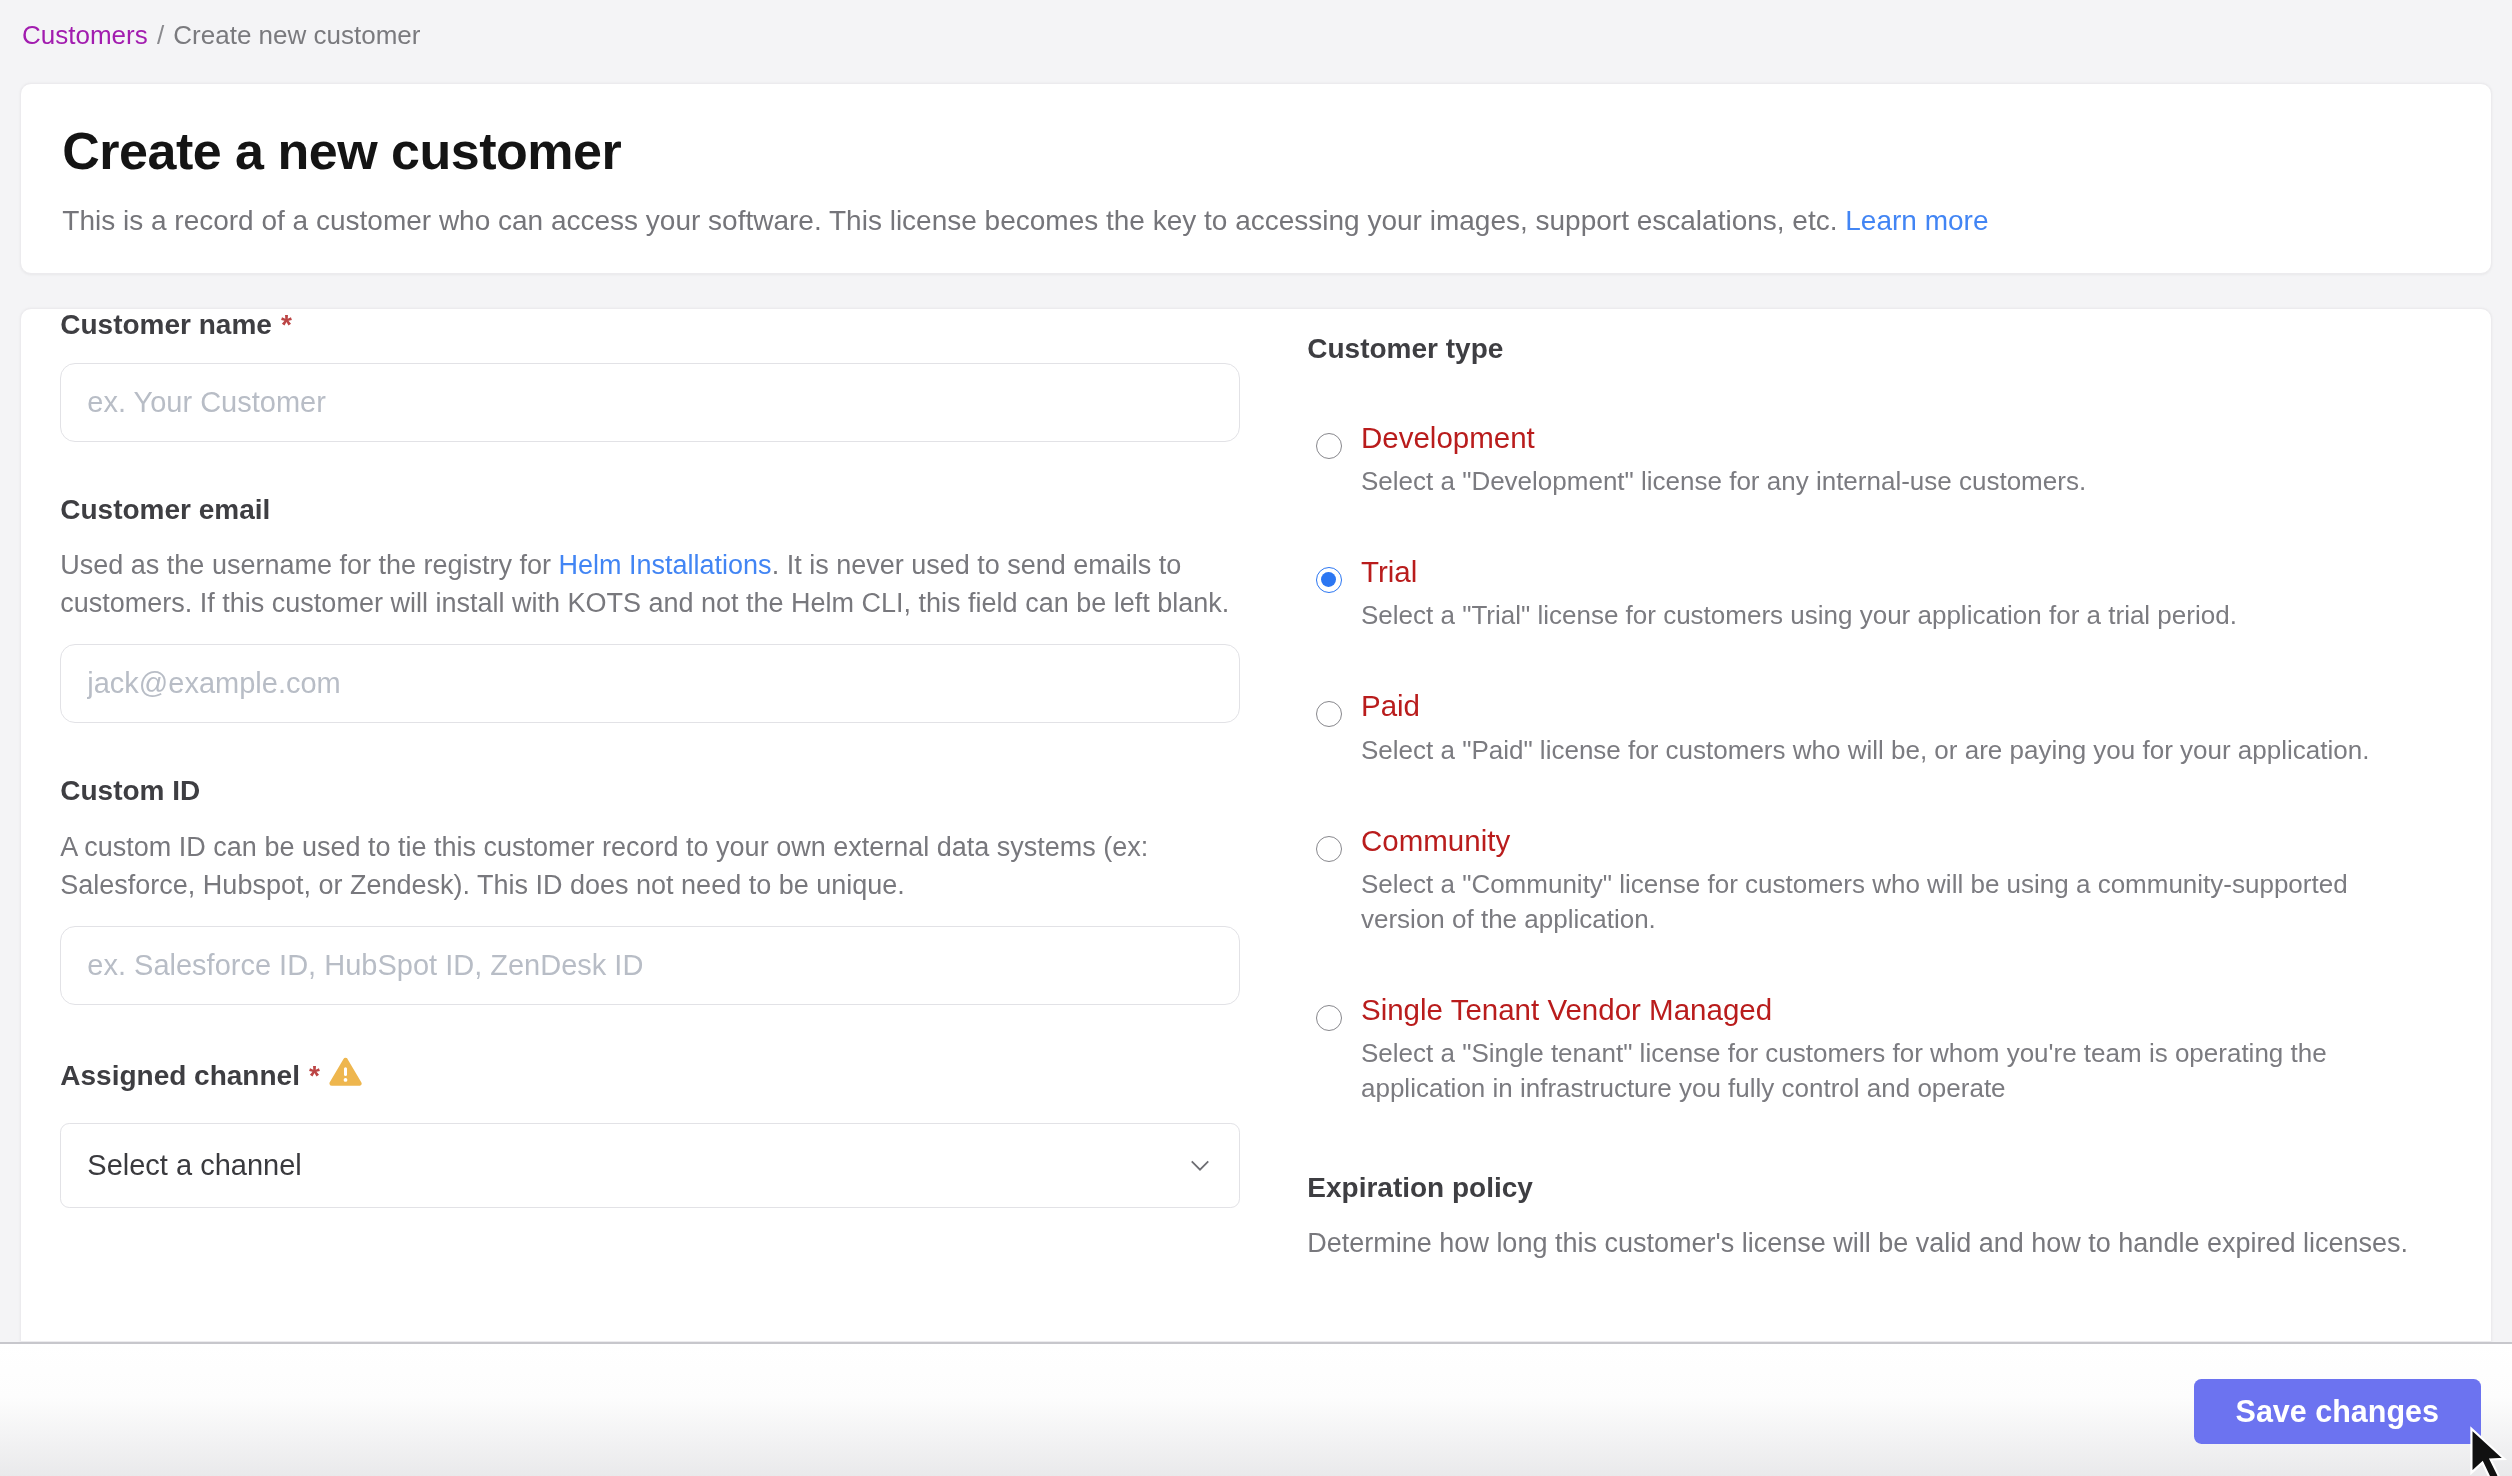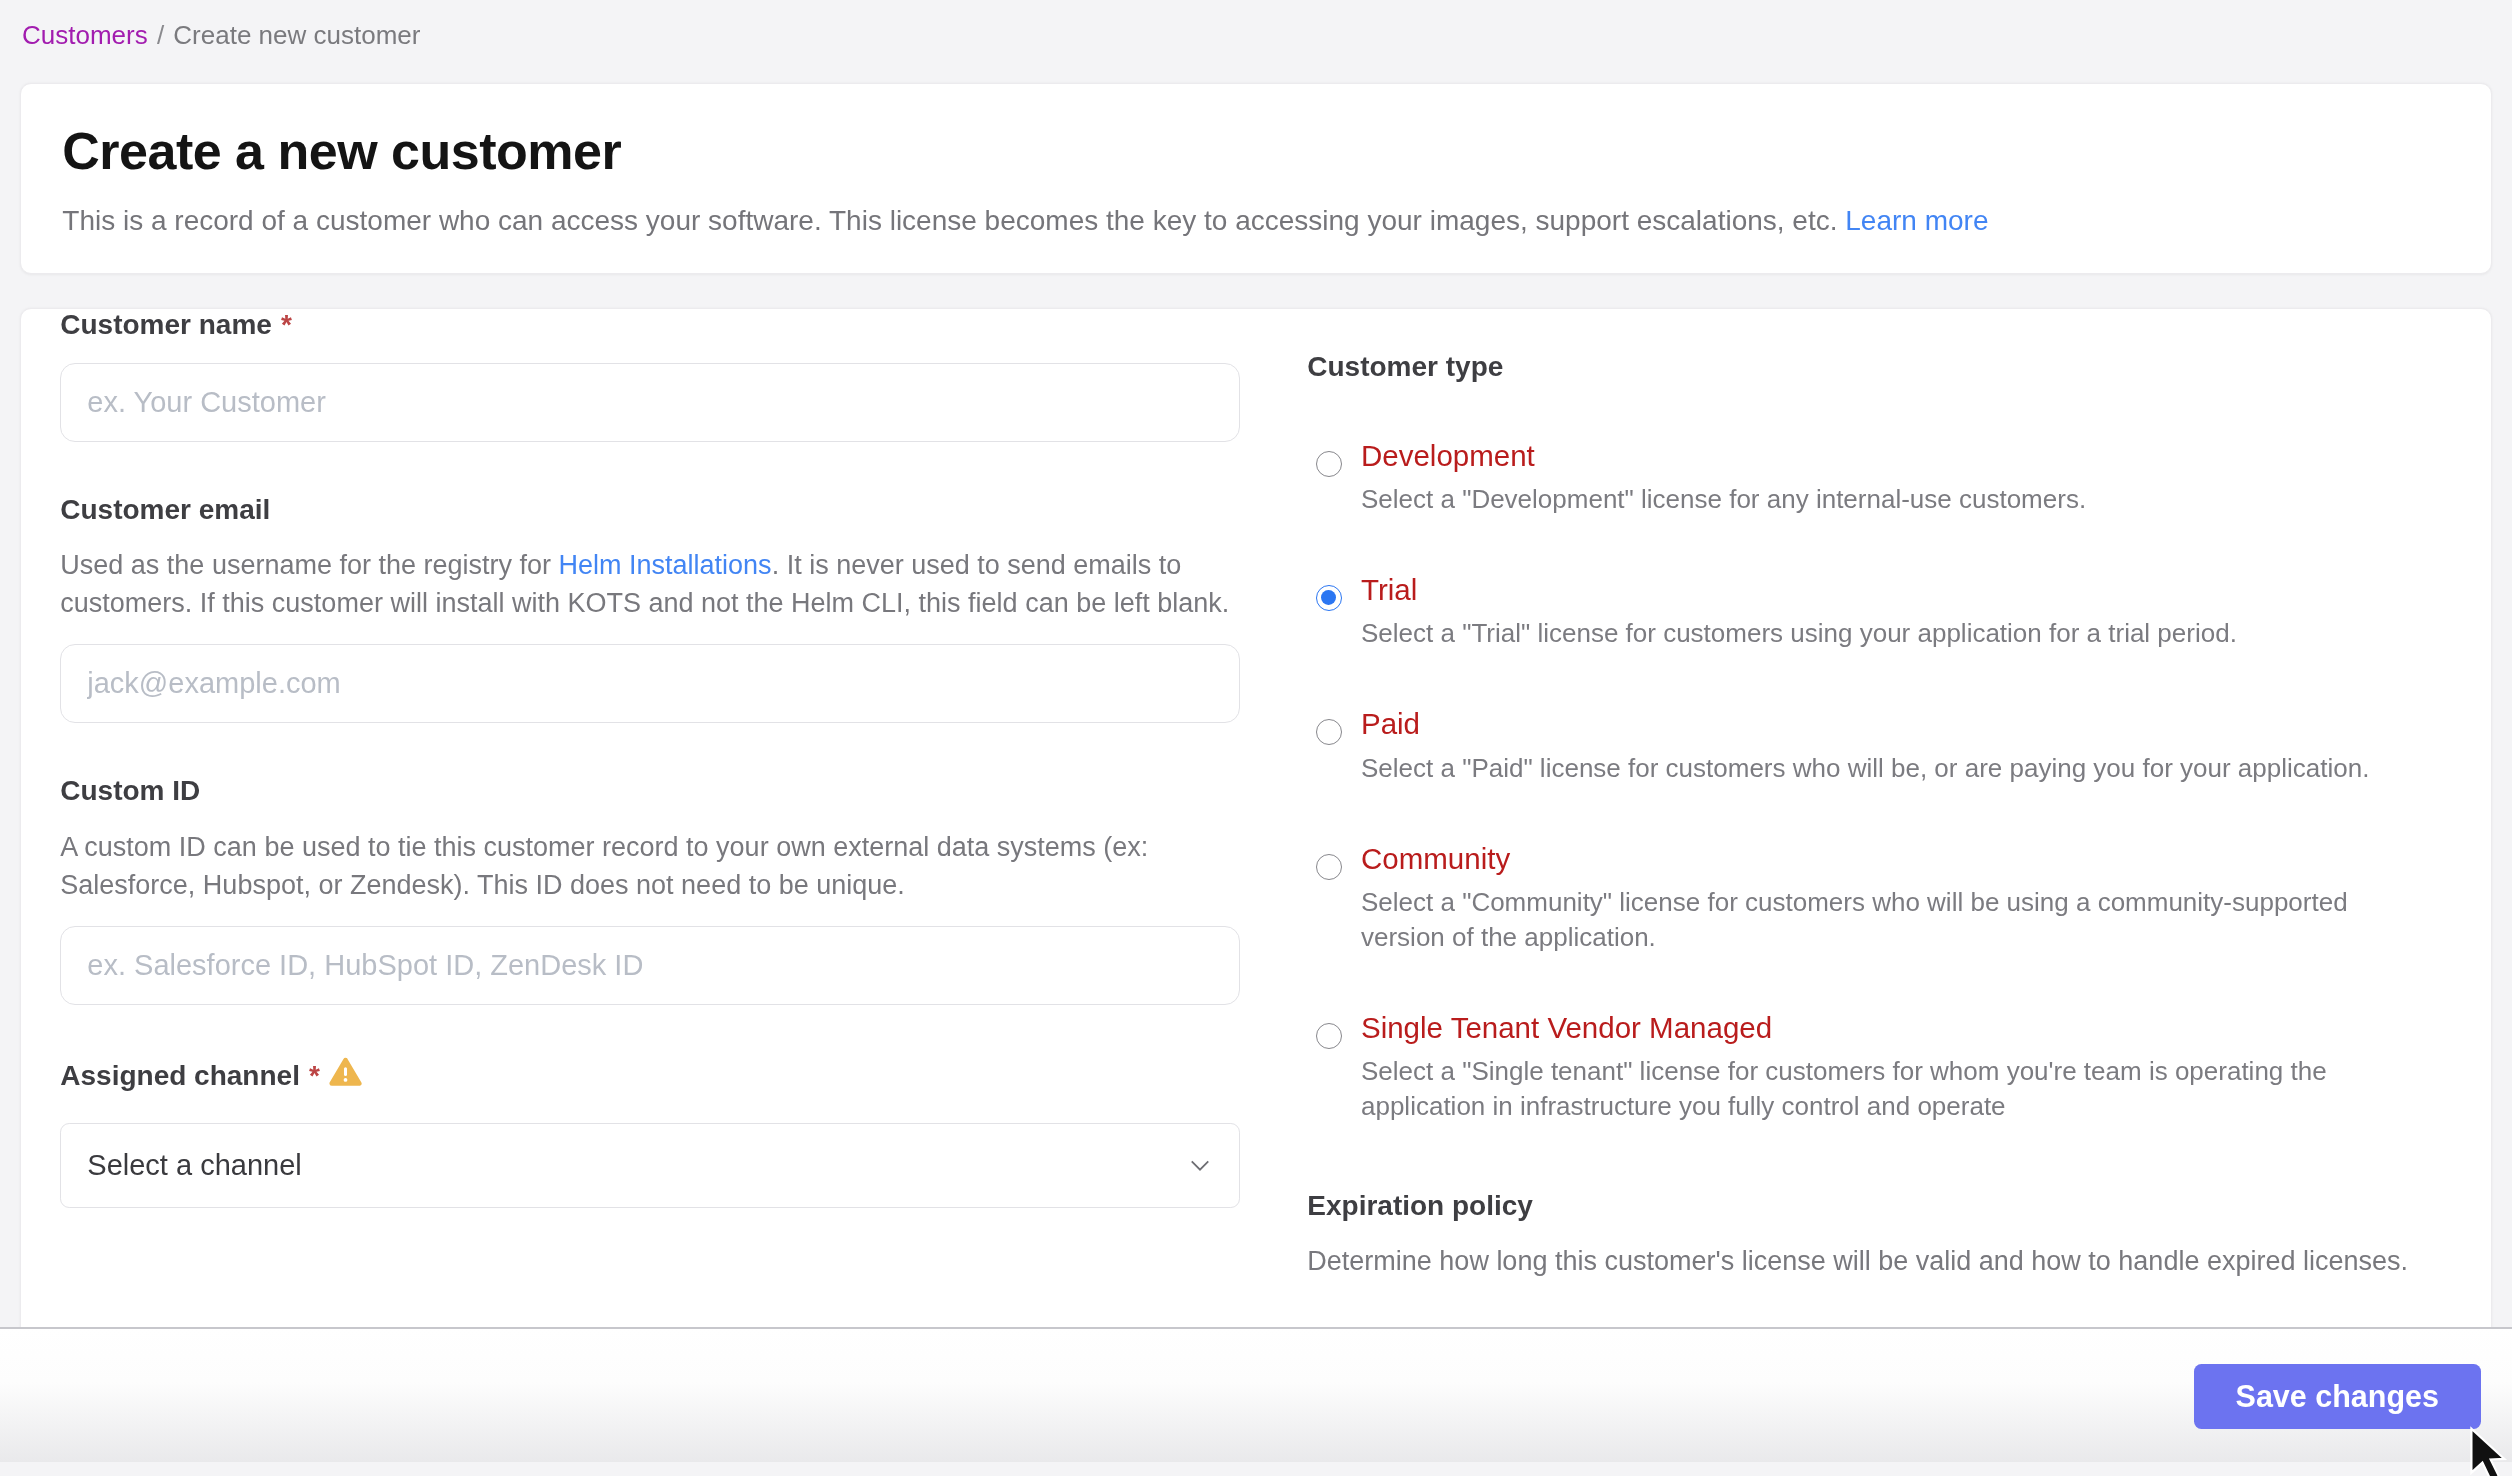--- a/index.html
+++ b/index.html
@@ -20,21 +20,21 @@
     border:0.9px solid #ecebee; border-radius:11px;
     box-shadow:0 0.9px 2.8px rgba(0,0,0,0.05);
   }
   .header-card { top:83px; height:191px; padding:37px 41px; }
   .page-title { font-size:52px; font-weight:bold; color:#141414; letter-spacing:-0.5px; }
   .page-sub { margin-top:24px; font-size:28px; color:#75757a; }
   .link { color:#4285f4; text-decoration:none; cursor:pointer;text-align:right; }
   .main-card { top:308px; height:1034px; border-radius:11px 11px 0 0; }
   
   .col-left  { position:absolute; left:39px;  top:0; width:1180px; }
-  .col-right { position:absolute; left:1286px; top:0; width:1144px; padding-top:42px; }
+  .col-right { position:absolute; left:1286px; top:0; width:1144px; padding-top:24px; }
   .field-label { font-size:28px; font-weight:bold; color:#3e3e42; display:flex; align-items:center; gap:9.2px; }
   .required { color:#bc4545; font-weight:bold; font-size:28px; }
   .desc { font-size:27px; line-height:38px; color:#78787d; margin-top:20.3px; }
   .text-input {
     width:100%; height:79px; margin-top:22px;
     border:0.9px solid #e2e2e6; border-radius:15px;
     font-size:29px; padding:0 26px; color:#3c3c3c;
     font-family:inherit; background:#fff; outline:none;
   }
   .text-input::placeholder { color:#b8bdc6; }
@@ -58,21 +58,21 @@
   .radio-item input[type=radio]:checked::after {
     content:""; position:absolute; left:3.7px; top:3.7px; width:14.8px; height:14.8px;
     border-radius:50%; background:#2b76f2;
   }
   .radio-text { margin-left:18.5px; }
   .radio-title { font-size:29.5px; color:#b91c1c;margin-top:14px; }
   .radio-desc { font-size:26px; line-height:35px; color:#7b7b80; margin-top:9.2px; max-width:1075px; }
   .type-desc { max-width:1121px; }
   
   .footer {
-    position:absolute; left:0; right:0; bottom:15px; height:135px;
+    position:absolute; left:0; right:0; bottom:0; height:135px;
     border-top:2.8px solid #c7c7cc;
     background:linear-gradient(180deg,#ffffff 0%,#fdfdfd 40%,#e9e9eb 100%);
   }
   .save-btn {
     position:absolute; right:31px; top:35px; height:65px; padding:0 42px;
     background:#6c73f0; border:none; border-radius:7.4px; cursor:pointer;
     color:#ffffff; font-size:30.5px; font-weight:bold; font-family:inherit;
   }
   .cursor { position:absolute; right:-13px; bottom:-16.6px; pointer-events:none; }
   .warn-icon { display:inline-block; }

